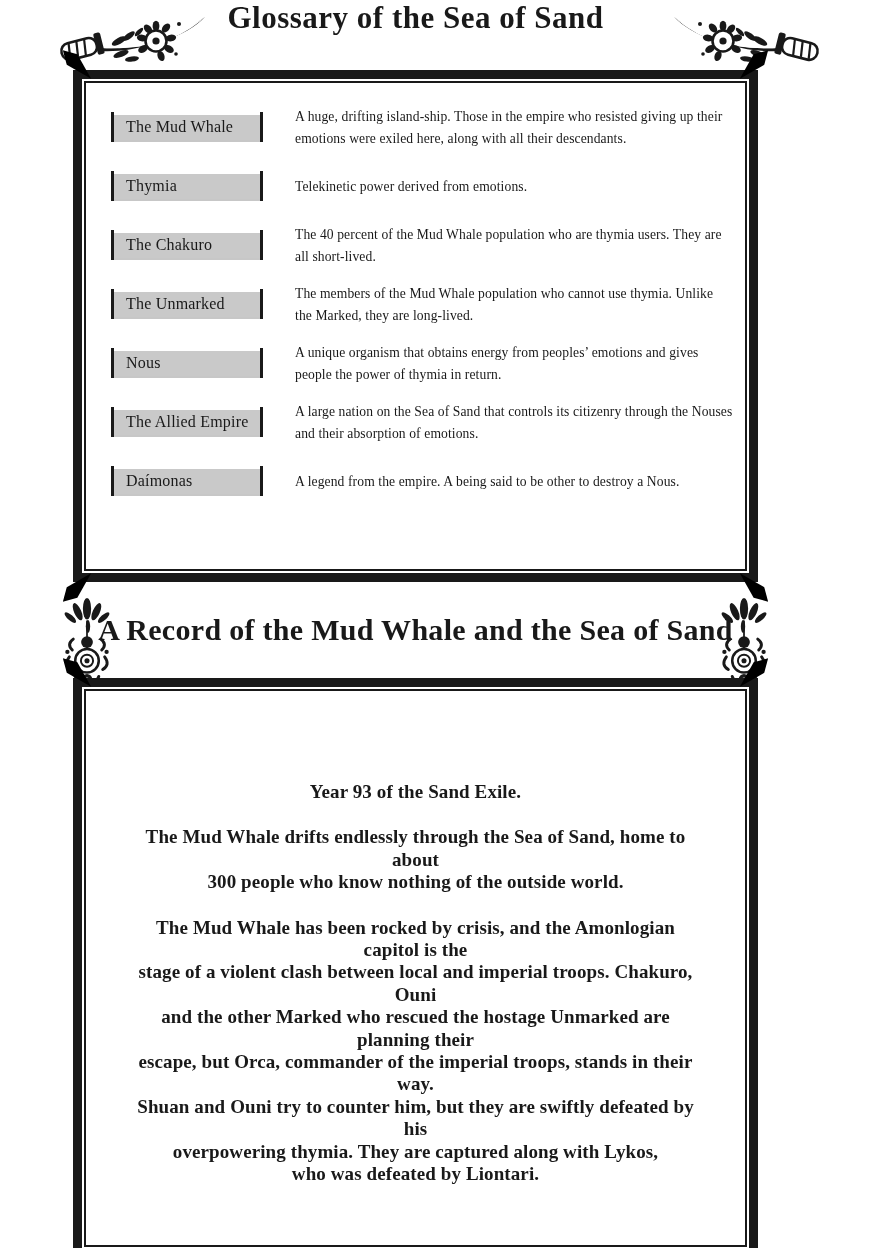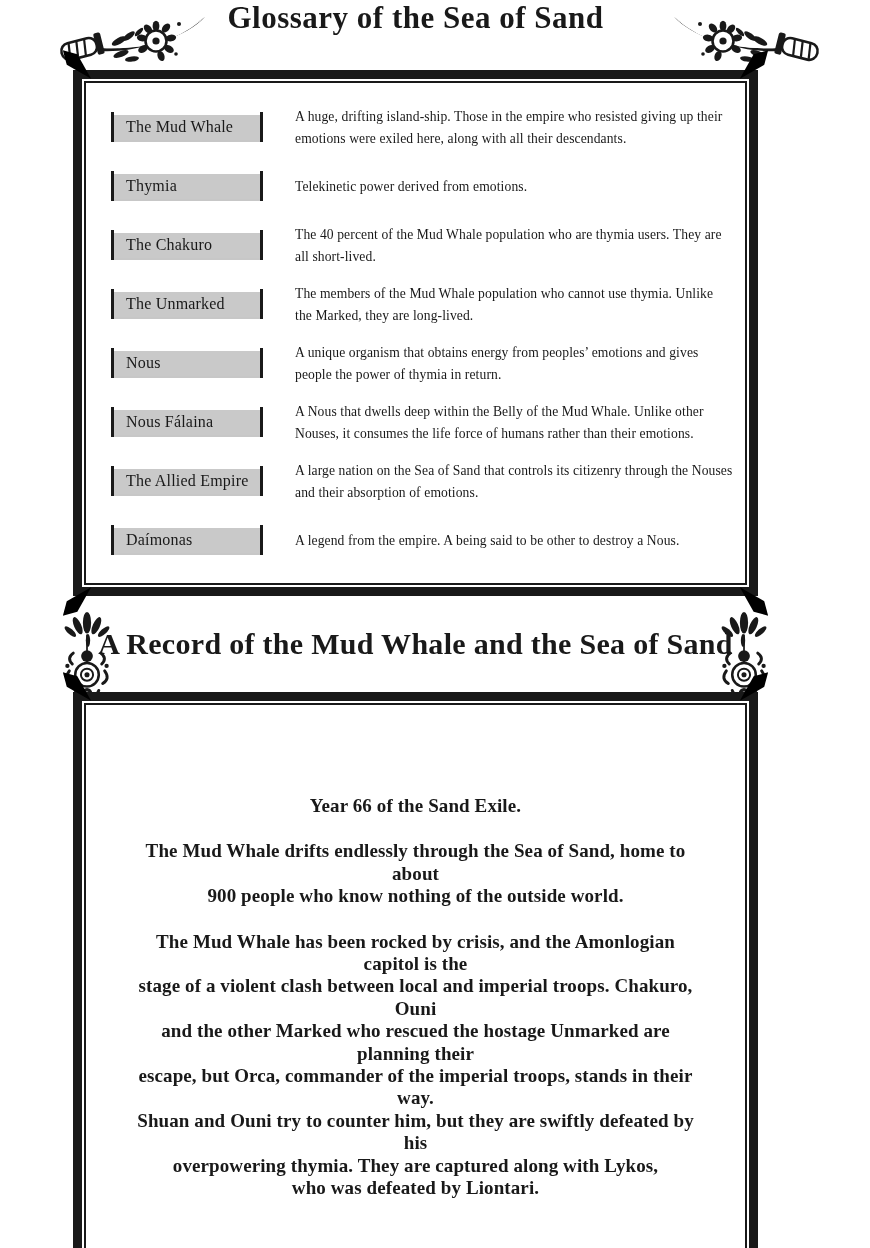--- a/index.html
+++ b/index.html
@@ -204,24 +204,20 @@
       </div>
       <div class="entry">
         <div class="term">The Unmarked</div>
         <div class="def">The members of the Mud Whale population who cannot use thymia. Unlike the Marked, they are long-lived.</div>
       </div>
       <div class="entry">
         <div class="term">Nous</div>
         <div class="def">A unique organism that obtains energy from peoples’ emotions and gives people the power of thymia in return.</div>
       </div>
       <div class="entry">
-        <div class="term">Nous Fálaina</div>
-        <div class="def">A Nous that dwells deep within the Belly of the Mud Whale. Unlike other Nouses, it consumes the life force of humans rather than their emotions.</div>
-      </div>
-      <div class="entry">
         <div class="term">The Allied Empire</div>
         <div class="def">A large nation on the Sea of Sand that controls its citizenry through the Nouses and their absorption of emotions.</div>
       </div>
       <div class="entry">
         <div class="term">Daímonas</div>
         <div class="def">A legend from the empire. A being said to be other to destroy a Nous.</div>
       </div>
     </section>
 
     <div class="band">
@@ -235,23 +231,23 @@
     </div>
 
     <section class="fancybox record-box">
       <svg class="corner tl" viewBox="0 0 42 19">
           <use href="#kite"></use>
         </svg>
       <svg class="corner tr" viewBox="0 0 42 19">
           <use href="#kite"></use>
         </svg>
 
-      <p>Year 66 of the Sand Exile.</p>
+      <p>Year 93 of the Sand Exile.</p>
       <p>The Mud Whale drifts endlessly through the Sea of Sand, home to about
-900 people who know nothing of the outside world.</p>
+300 people who know nothing of the outside world.</p>
       <p>The Mud Whale has been rocked by crisis, and the Amonlogian capitol is the
 stage of a violent clash between local and imperial troops. Chakuro, Ouni
 and the other Marked who rescued the hostage Unmarked are planning their
 escape, but Orca, commander of the imperial troops, stands in their way.
 Shuan and Ouni try to counter him, but they are swiftly defeated by his
 overpowering thymia. They are captured along with Lykos,
 who was defeated by Liontari.</p>
 
     </section>
 

